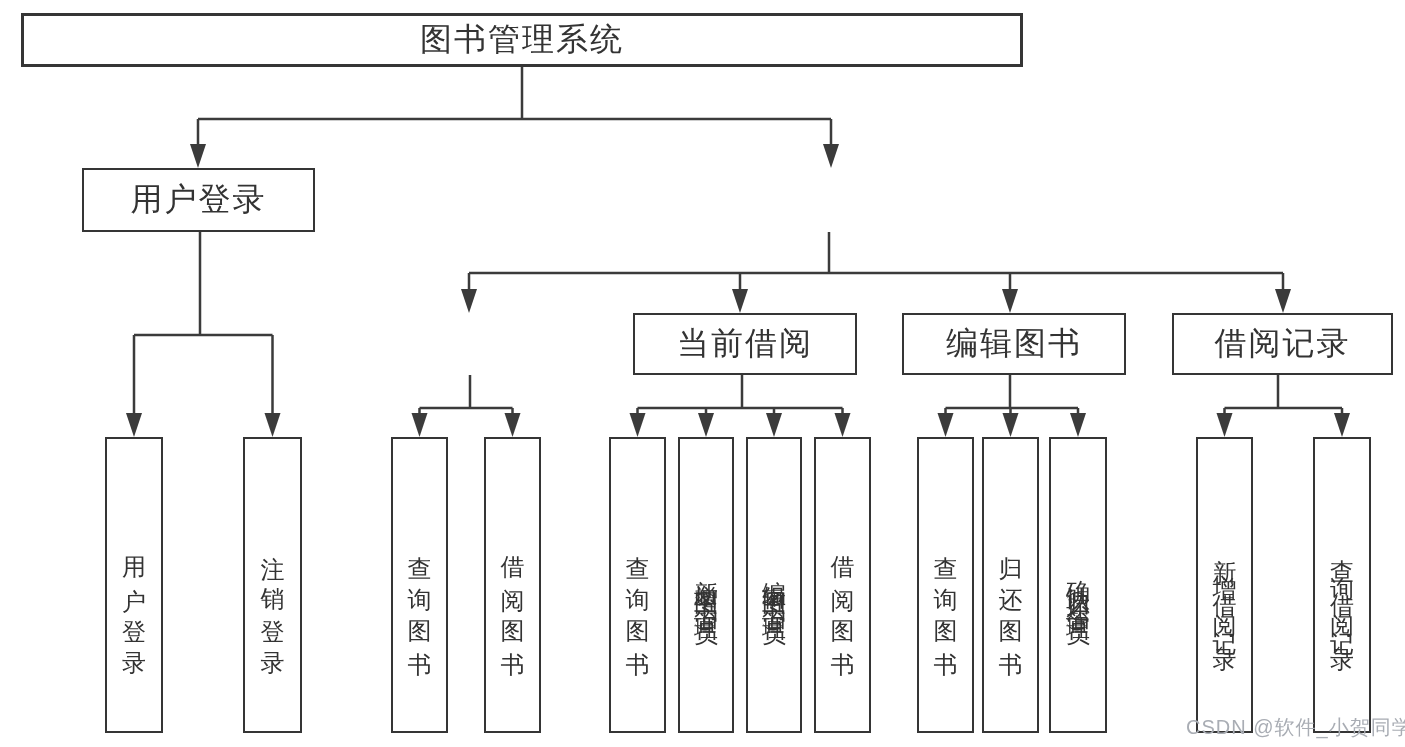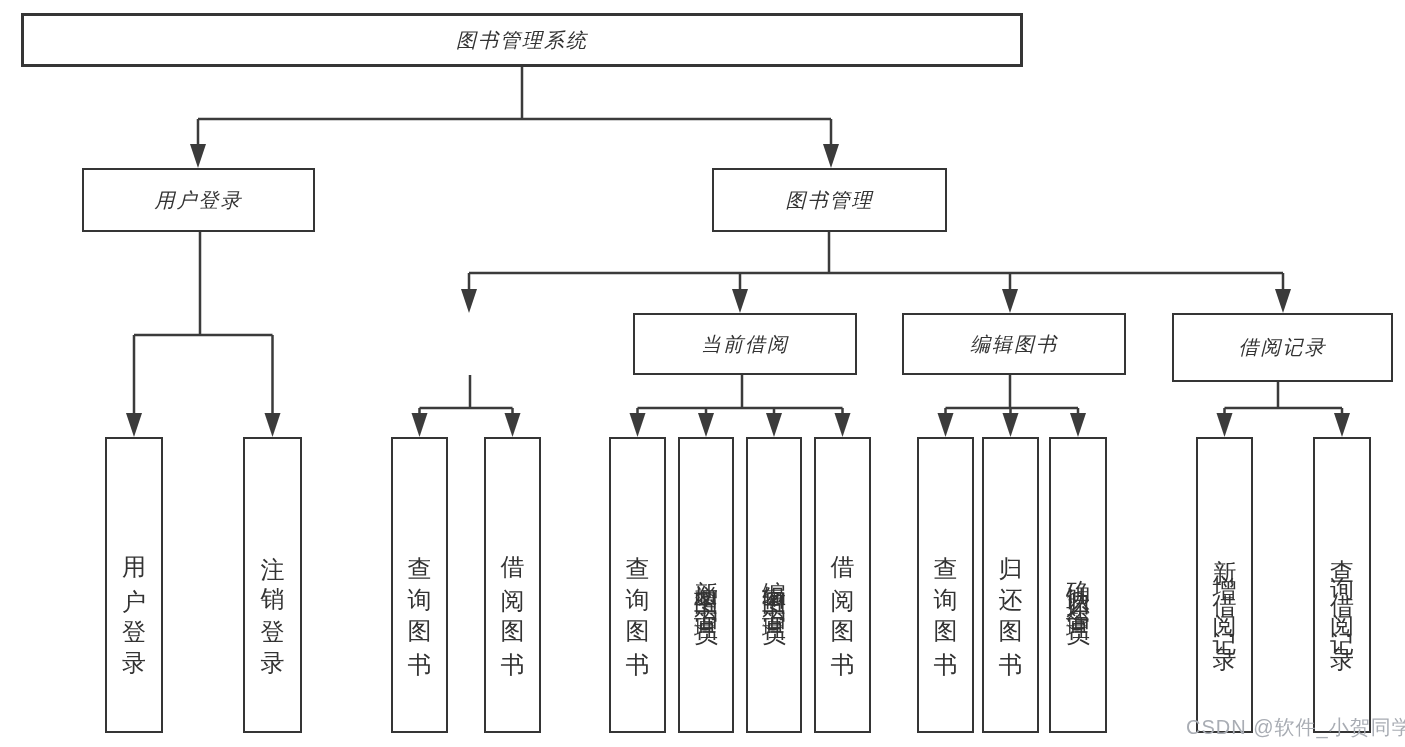--- a/index.html
+++ b/index.html
@@ -15,21 +15,21 @@
     position:absolute;
     box-sizing:border-box;
     border:2.5px solid #353535;
     background:#ffffff;
     color:#333333;
     display:flex;
     align-items:center;
     justify-content:center;
   }
   .node.root{border-width:3px;font-size:25px;letter-spacing:2px;}
-  .node.h{font-size:20px;letter-spacing:2px;font-style:italic;}
+  .node.h{font-size:32px;letter-spacing:2px;}
   .node.v{font-size:24px;}
   .vtext{
     writing-mode:vertical-rl;
     text-orientation:mixed;
     line-height:1;
     white-space:nowrap;
   }
   .sp4 .vtext{letter-spacing:32px;padding-top:32px;}
   .sp6 .vtext{letter-spacing:18px;padding-top:18px;}
   .sp9 .vtext{letter-spacing:6px;padding-top:6px;}
@@ -75,25 +75,24 @@
       <polygon points="1010.5,437 1002.5,413 1018.5,413"></polygon>
       <polygon points="1078,437 1070,413 1086,413"></polygon>
       <polygon points="1224.5,437 1216.5,413 1232.5,413"></polygon>
       <polygon points="1342,437 1334,413 1350,413"></polygon>
     </g>
   </svg>
 
   <div class="node root h" style="left:21px;top:13px;width:1002px;height:54px;">图书管理系统</div>
 
   <div class="node h" style="left:82px;top:168px;width:233px;height:64px;">用户登录</div>
-  <div class="node h" style="left:712px;top:168px;width:235px;height:64px;">图书管理</div>
 
   <div class="node h" style="left:633px;top:313px;width:224px;height:62px;">当前借阅</div>
   <div class="node h" style="left:902px;top:313px;width:224px;height:62px;">编辑图书</div>
-  <div class="node h" style="left:1172px;top:313px;width:221px;height:69px;">借阅记录</div>
+  <div class="node h" style="left:1172px;top:313px;width:221px;height:62px;">借阅记录</div>
 
   <div class="node v sp4" style="left:105px;top:437px;width:58px;height:296px;">
     <span class="vtext">用户登录</span>
   </div>
   <div class="node v sp4" style="left:243px;top:437px;width:59px;height:296px;">
     <span class="vtext">注销登录</span>
   </div>
 
   <div class="node v sp4" style="left:391px;top:437px;width:57px;height:296px;">
     <span class="vtext">查询图书</span>

